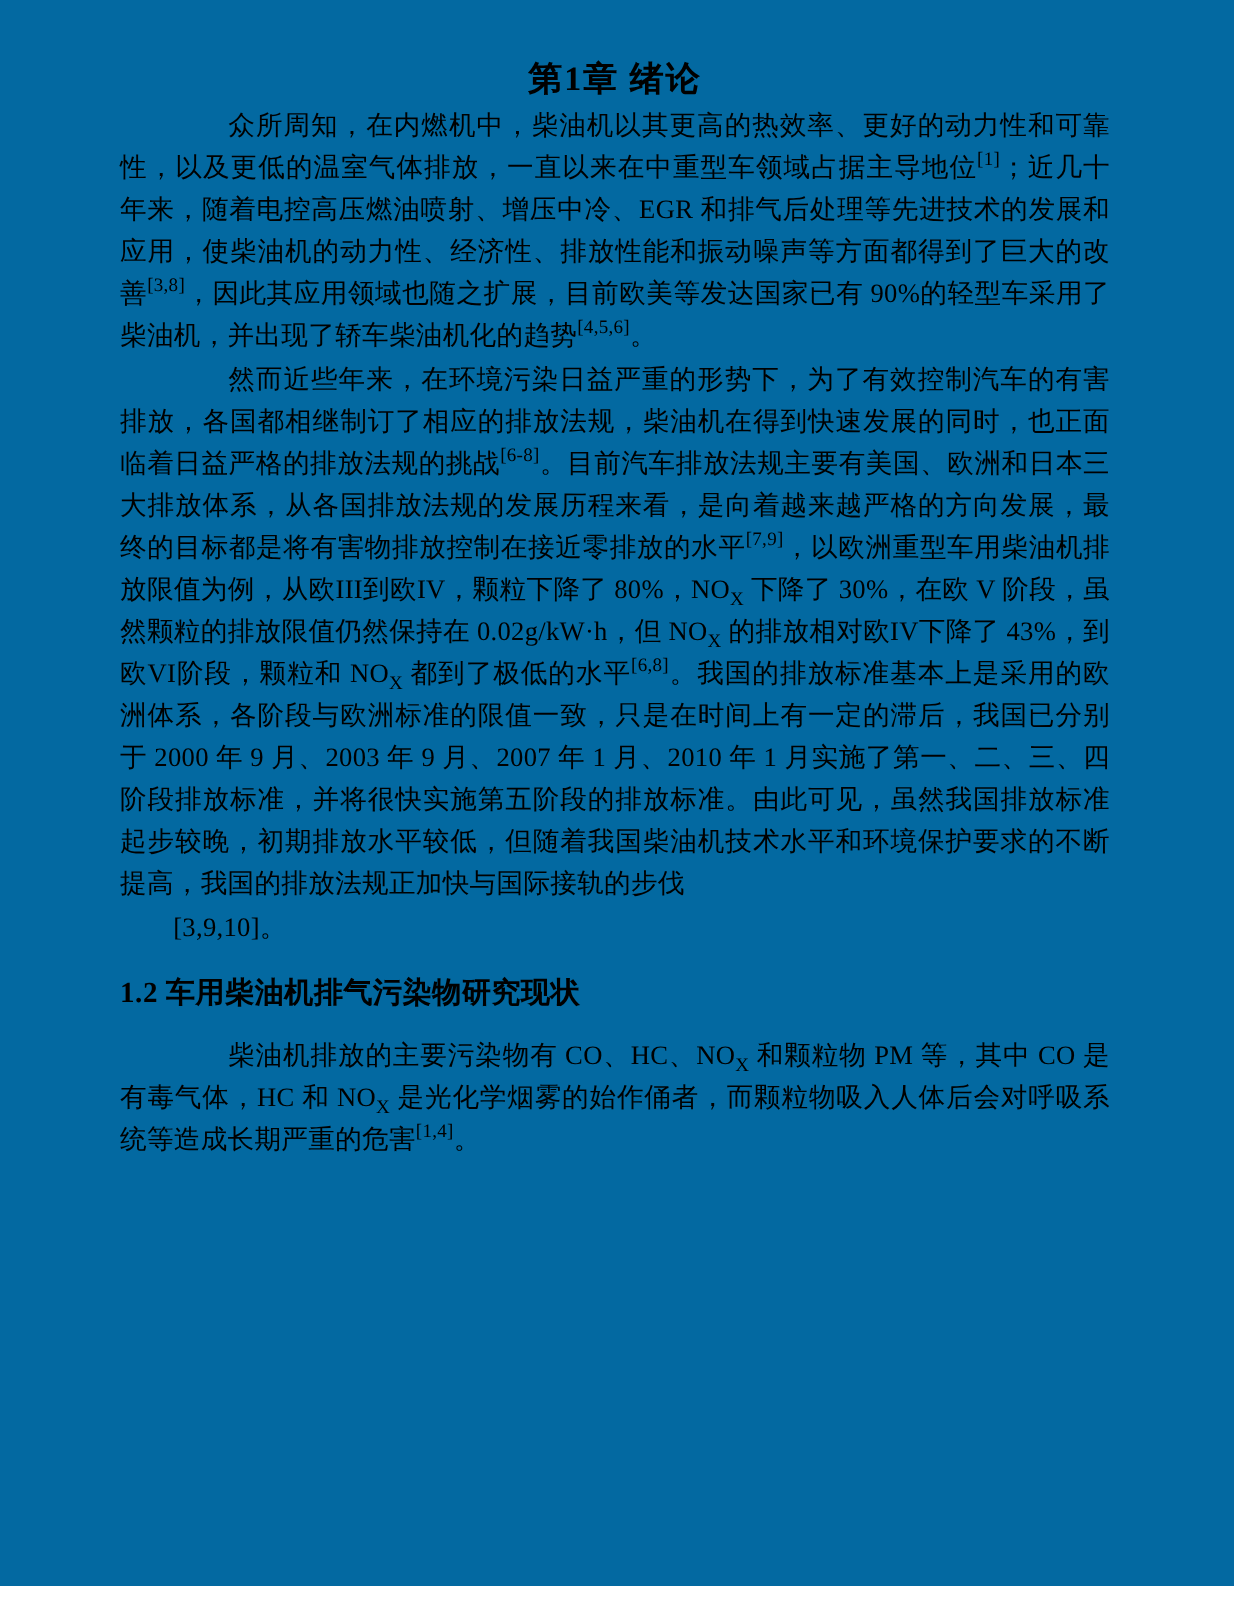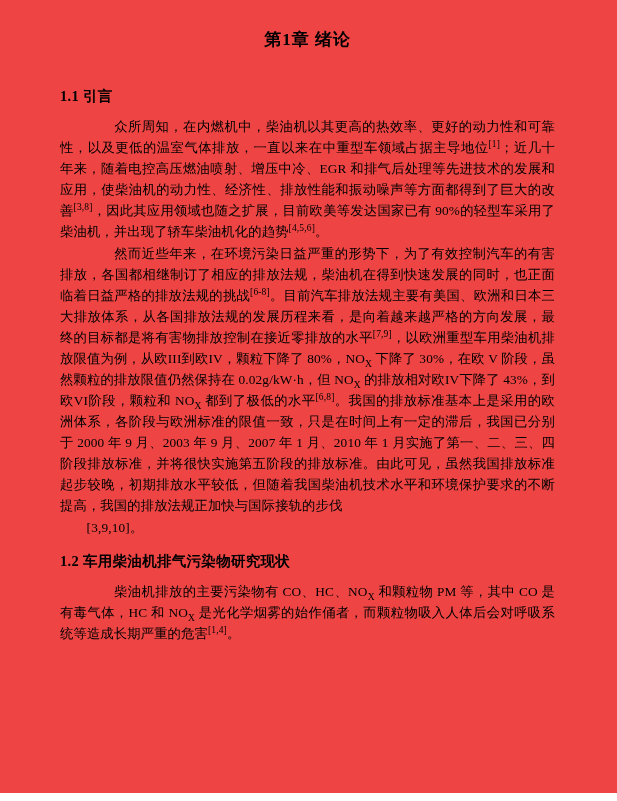--- a/index.html
+++ b/index.html
@@ -13,21 +13,21 @@
     font-family: "Liberation Serif", "DejaVu Serif", serif;
     color: #000000;
     overflow: hidden;
   }
   .page {
     position: relative;
     width: 617px;
     height: 801px;
     box-sizing: border-box;
     padding: 18px 62px 12px 60px;
-    background: #ef4444;
+    background: #0369a1;
   }
   .chapter-title {
     text-align: center;
     font-size: 17px;
     font-weight: bold;
     letter-spacing: 1px;
     margin: 10px 0 0 0;
     line-height: 1.4;
   }
   .section-heading {
@@ -74,21 +74,20 @@
     background: #ffffff;
   }
 </style>
 </head>
 <body>
 
 <div class="page">
 
   <h1 class="chapter-title">第1章 绪论</h1>
 
-  <h2 class="section-heading">1.1 引言</h2>
 
   <p class="body">
     　　众所周知，在内燃机中，柴油机以其更高的热效率、更好的动力性和可靠性，以及更低的温室气体排放，一直以来在中重型车领域占据主导地位<sup>[1]</sup>；近几十年来，随着电控高压燃油喷射、增压中冷、EGR 和排气后处理等先进技术的发展和应用，使柴油机的动力性、经济性、排放性能和振动噪声等方面都得到了巨大的改善<sup>[3,8]</sup>，因此其应用领域也随之扩展，目前欧美等发达国家已有 90%的轻型车采用了柴油机，并出现了轿车柴油机化的趋势<sup>[4,5,6]</sup>。
   </p>
 
   <p class="body">
     　　然而近些年来，在环境污染日益严重的形势下，为了有效控制汽车的有害排放，各国都相继制订了相应的排放法规，柴油机在得到快速发展的同时，也正面临着日益严格的排放法规的挑战<sup>[6-8]</sup>。目前汽车排放法规主要有美国、欧洲和日本三大排放体系，从各国排放法规的发展历程来看，是向着越来越严格的方向发展，最终的目标都是将有害物排放控制在接近零排放的水平<sup>[7,9]</sup>，以欧洲重型车用柴油机排放限值为例，从欧III到欧IV，颗粒下降了 80%，NO<sub>X</sub> 下降了 30%，在欧 V 阶段，虽然颗粒的排放限值仍然保持在 0.02g/kW·h，但 NO<sub>X</sub> 的排放相对欧IV下降了 43%，到欧VI阶段，颗粒和 NO<sub>X</sub> 都到了极低的水平<sup>[6,8]</sup>。我国的排放标准基本上是采用的欧洲体系，各阶段与欧洲标准的限值一致，只是在时间上有一定的滞后，我国已分别于 2000 年 9 月、2003 年 9 月、2007 年 1 月、2010 年 1 月实施了第一、二、三、四阶段排放标准，并将很快实施第五阶段的排放标准。由此可见，虽然我国排放标准起步较晚，初期排放水平较低，但随着我国柴油机技术水平和环境保护要求的不断提高，我国的排放法规正加快与国际接轨的步伐
   </p>
 
   <p class="body tail-ref">[3,9,10]。</p>

